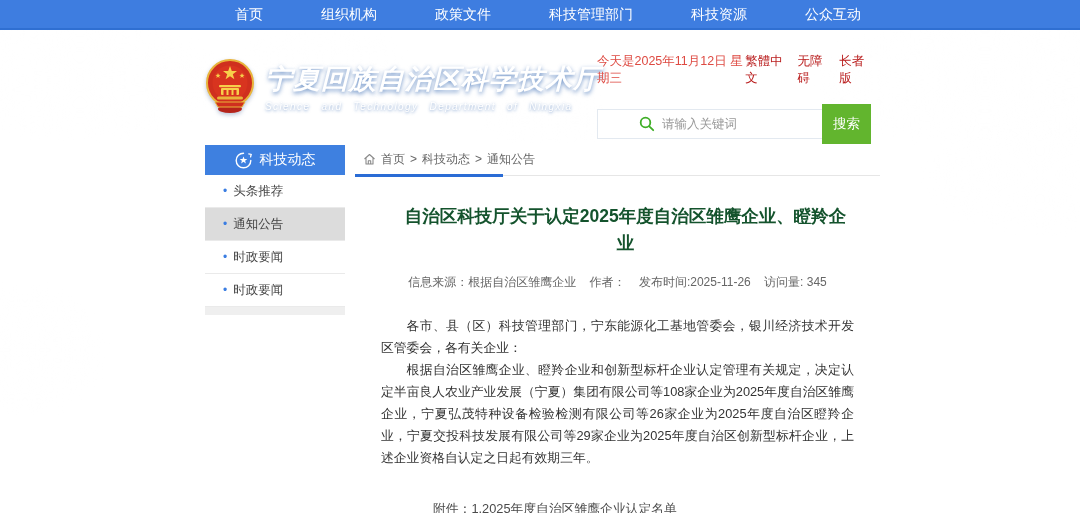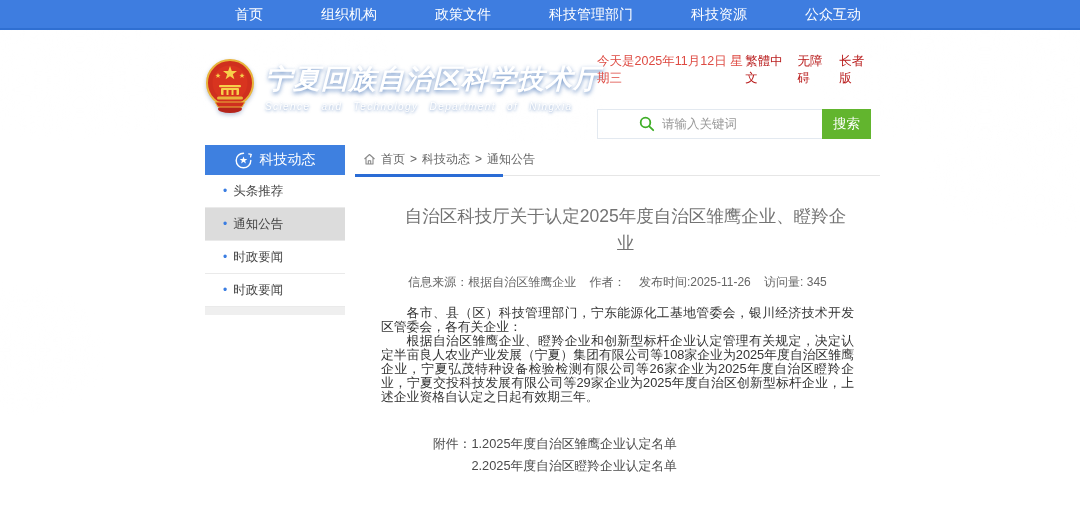--- a/index.html
+++ b/index.html
@@ -23,45 +23,45 @@
 
   .header-right { position:absolute; left:597px; top:53px; width:274px; z-index:4; }
   .utility-row { display:flex; justify-content:space-between; align-items:center; font-size:12.5px; }
   .date-text { color:#de4a42; }
   .quick-links { display:flex; gap:10px; }
   .quick-links a { color:#b91c1c; text-decoration:none; cursor:pointer; }
   .search-box { margin-top:22px; height:30px; background:#ffffff; display:flex; align-items:center; border:1px solid #e3e9f0;padding-left:32px; }
   .search-box svg { margin:0 7px 0 9px; flex:0 0 auto; }
   .search-input { flex:1; border:none; outline:none; font-size:12.5px; color:#333; height:26px; font-family:inherit; }
   .search-input::placeholder { color:#999; }
-  .search-btn { width:56px; height:30px; margin:-1px; border:none; background:#62b52e; color:#fff; font-size:13.5px; cursor:pointer; font-family:inherit; }
+  .search-btn { width:56px; height:40px; margin:-1px; border:none; background:#62b52e; color:#fff; font-size:13.5px; cursor:pointer; font-family:inherit; }
 
   
   .main { position:absolute; left:205px; top:143px; width:675px; height:370px; background:#ffffff; z-index:3; }
 
   
   .sidebar { position:absolute; left:0; top:2px; width:140px; }
   .sidebar-header { height:30px; background:#3e80e0; color:#fff; font-size:14px; display:flex; align-items:center; justify-content:center; gap:8px; }
   .sidebar-list { background:#fff; }
   .side-item { position:relative; height:33px; display:flex; align-items:center; padding-left:18px; font-size:12.5px; color:#444; border-bottom:1px solid #eaeaea; cursor:pointer; }
   .side-item .dot { color:#3a7de2; margin-right:6px; font-size:12px; }
   .side-item.active { background:#dcdcdc; }
   .sidebar-foot { height:8px; background:#efefef; }
 
   
   .content { position:absolute; left:150px; top:0; width:525px; height:370px; background:#ffffff; }
   .breadcrumb { position:relative; height:33px; display:flex; align-items:center; gap:5px; padding-left:8px; font-size:12px; color:#666; border-bottom:1px solid #e6e6e6; }
   .breadcrumb .crumb { color:#666; text-decoration:none; cursor:pointer; }
   .bc-underline { position:absolute; left:0; bottom:-2px; width:148px; height:3px; background:#2a6cd5; }
 
   .article { padding:0 26px; }
-  .art-title { margin-top:27px; text-align:center; font-size:17.5px; font-weight:normal; color:#737373; line-height:1.55;margin-left:16px; }
+  .art-title { margin-top:27px; text-align:center; font-size:17.5px; font-weight:bold; color:#14532d; line-height:1.55;margin-left:16px; }
   .art-meta { margin-top:17px; text-align:center; font-size:12px; color:#666; }
   .art-meta span { margin:0 5px; }
-  .art-body { margin-top:15px; font-size:12.8px; color:#333; line-height:14px; text-align:justify; }
+  .art-body { margin-top:24px; font-size:12.8px; color:#333; line-height:22px; text-align:justify; }
   .art-body p { text-indent:2em; }
   .attachments { margin-top:29px; margin-left:52px; display:flex; font-size:12.8px; color:#4a4a4a; line-height:22px; }
   .attach-items div { cursor:pointer; }
 </style>
 </head>
 <body>
 
 <div id="page">
 
   <div class="cloud" style="left:-60px; top:25px; width:280px; height:110px;"></div>

